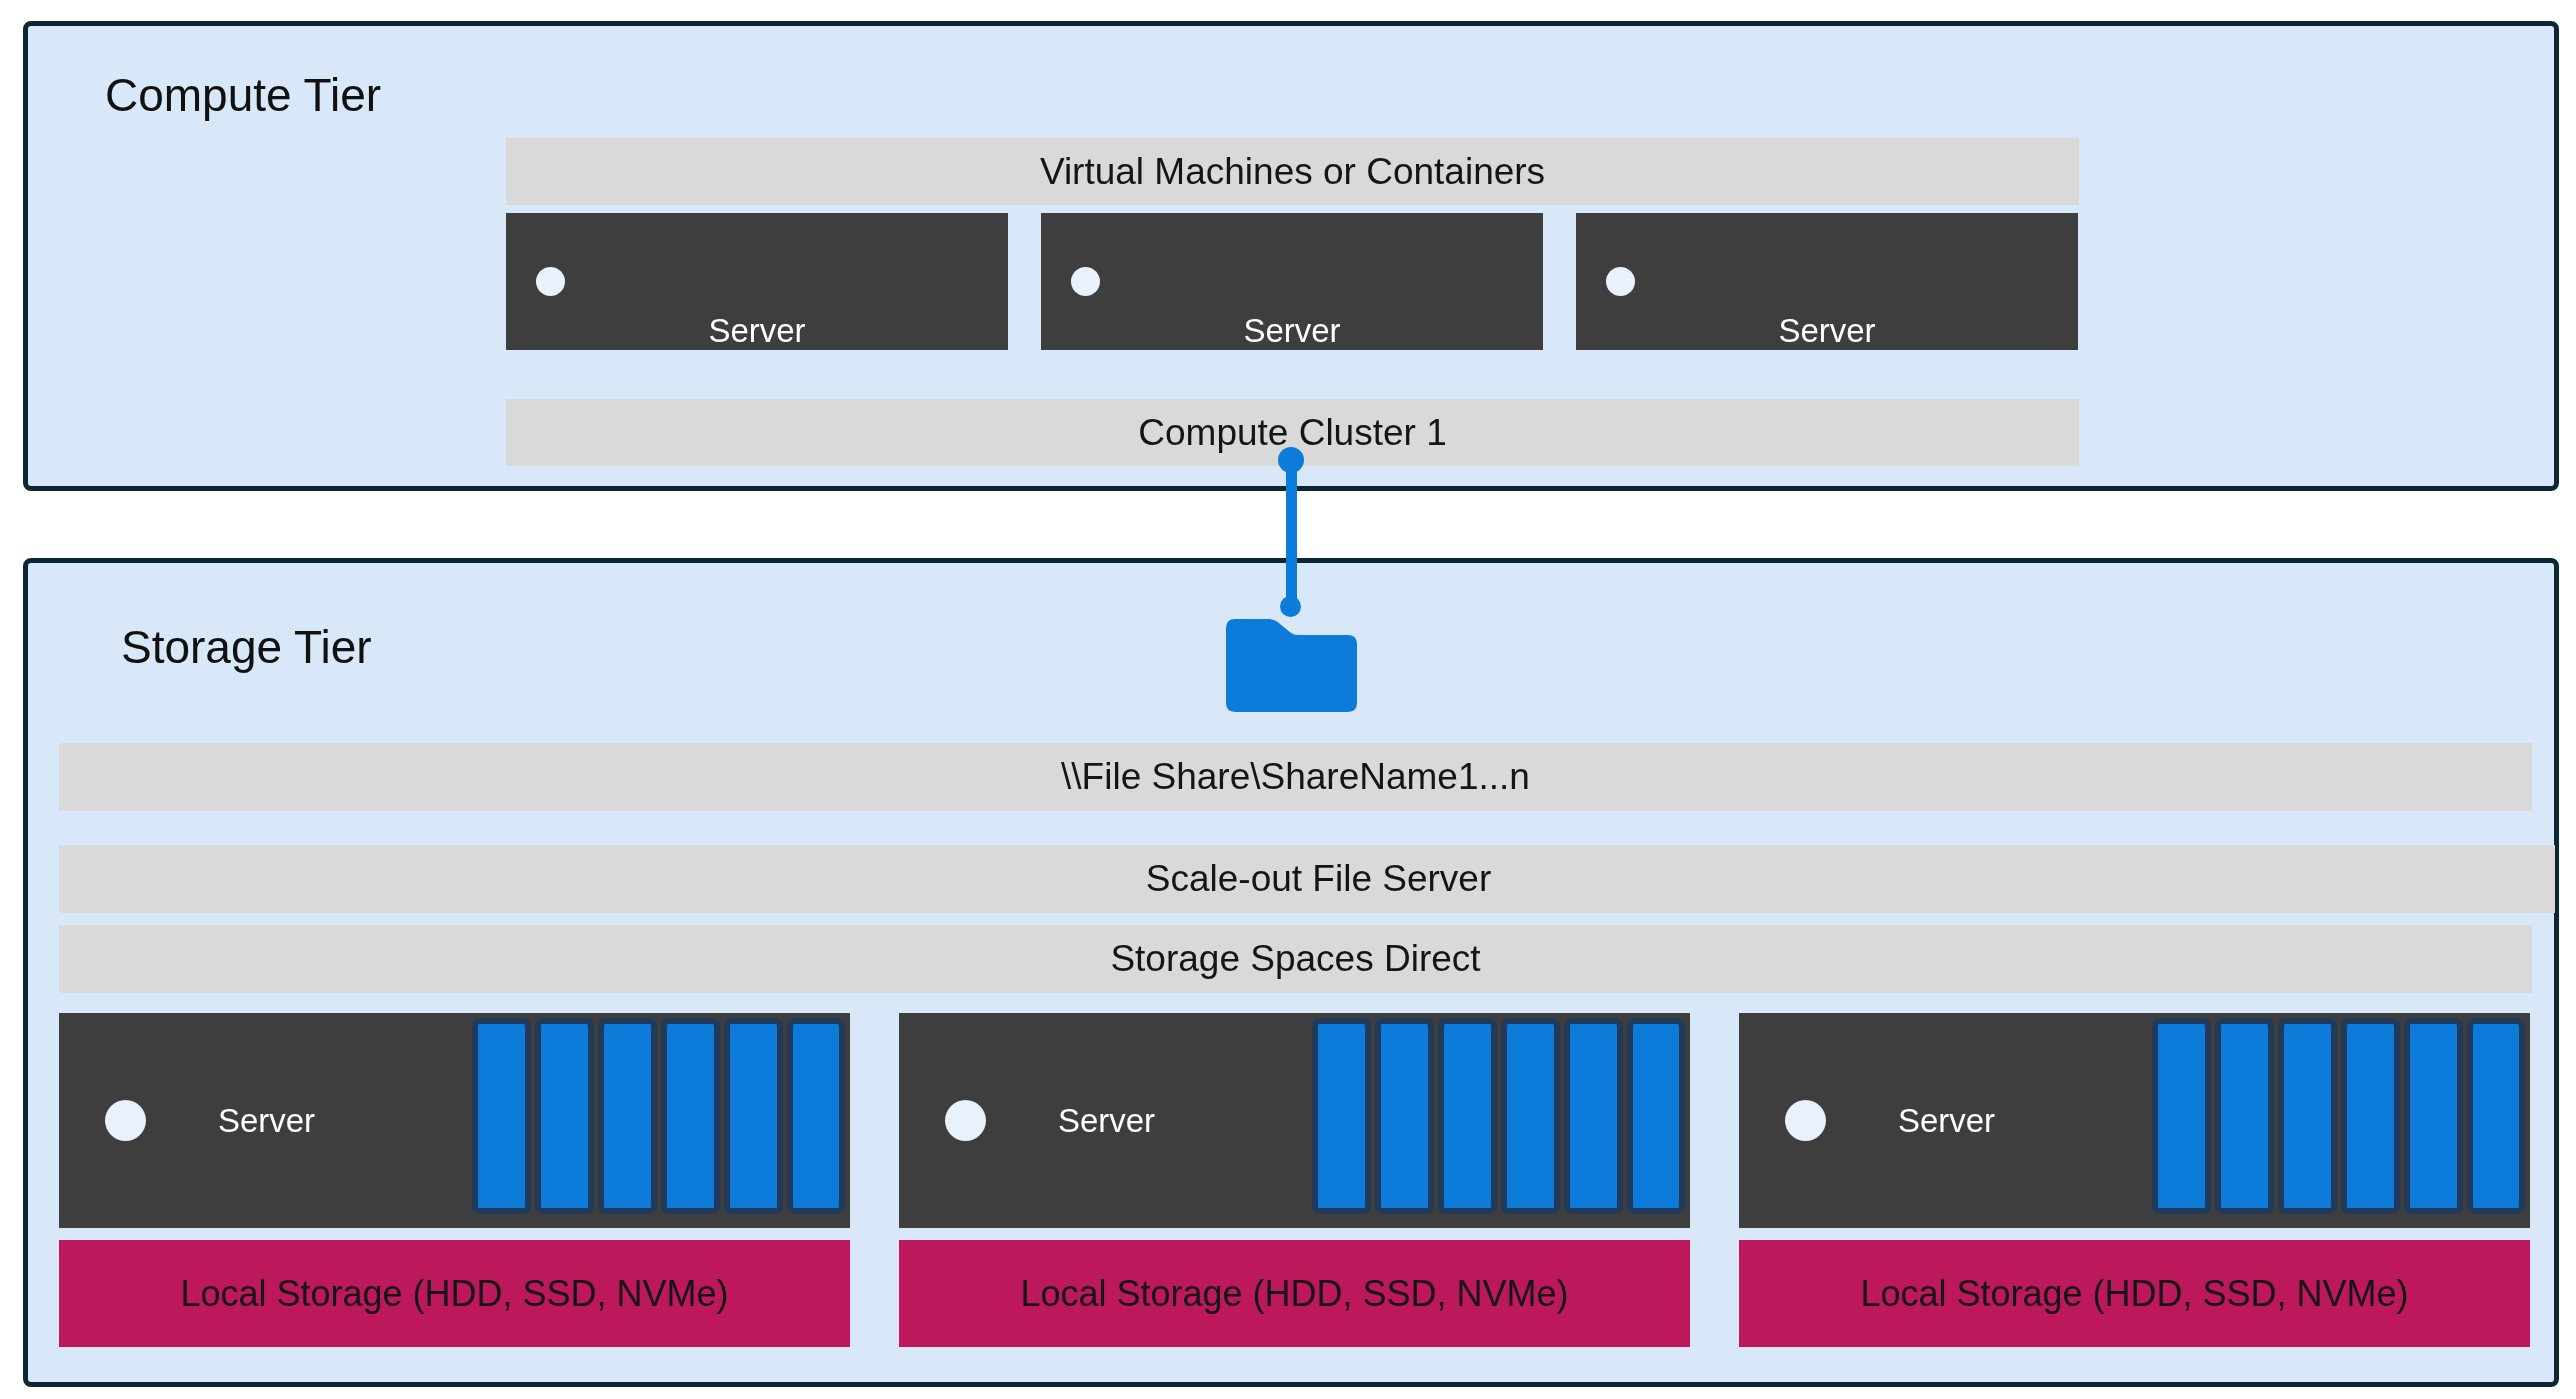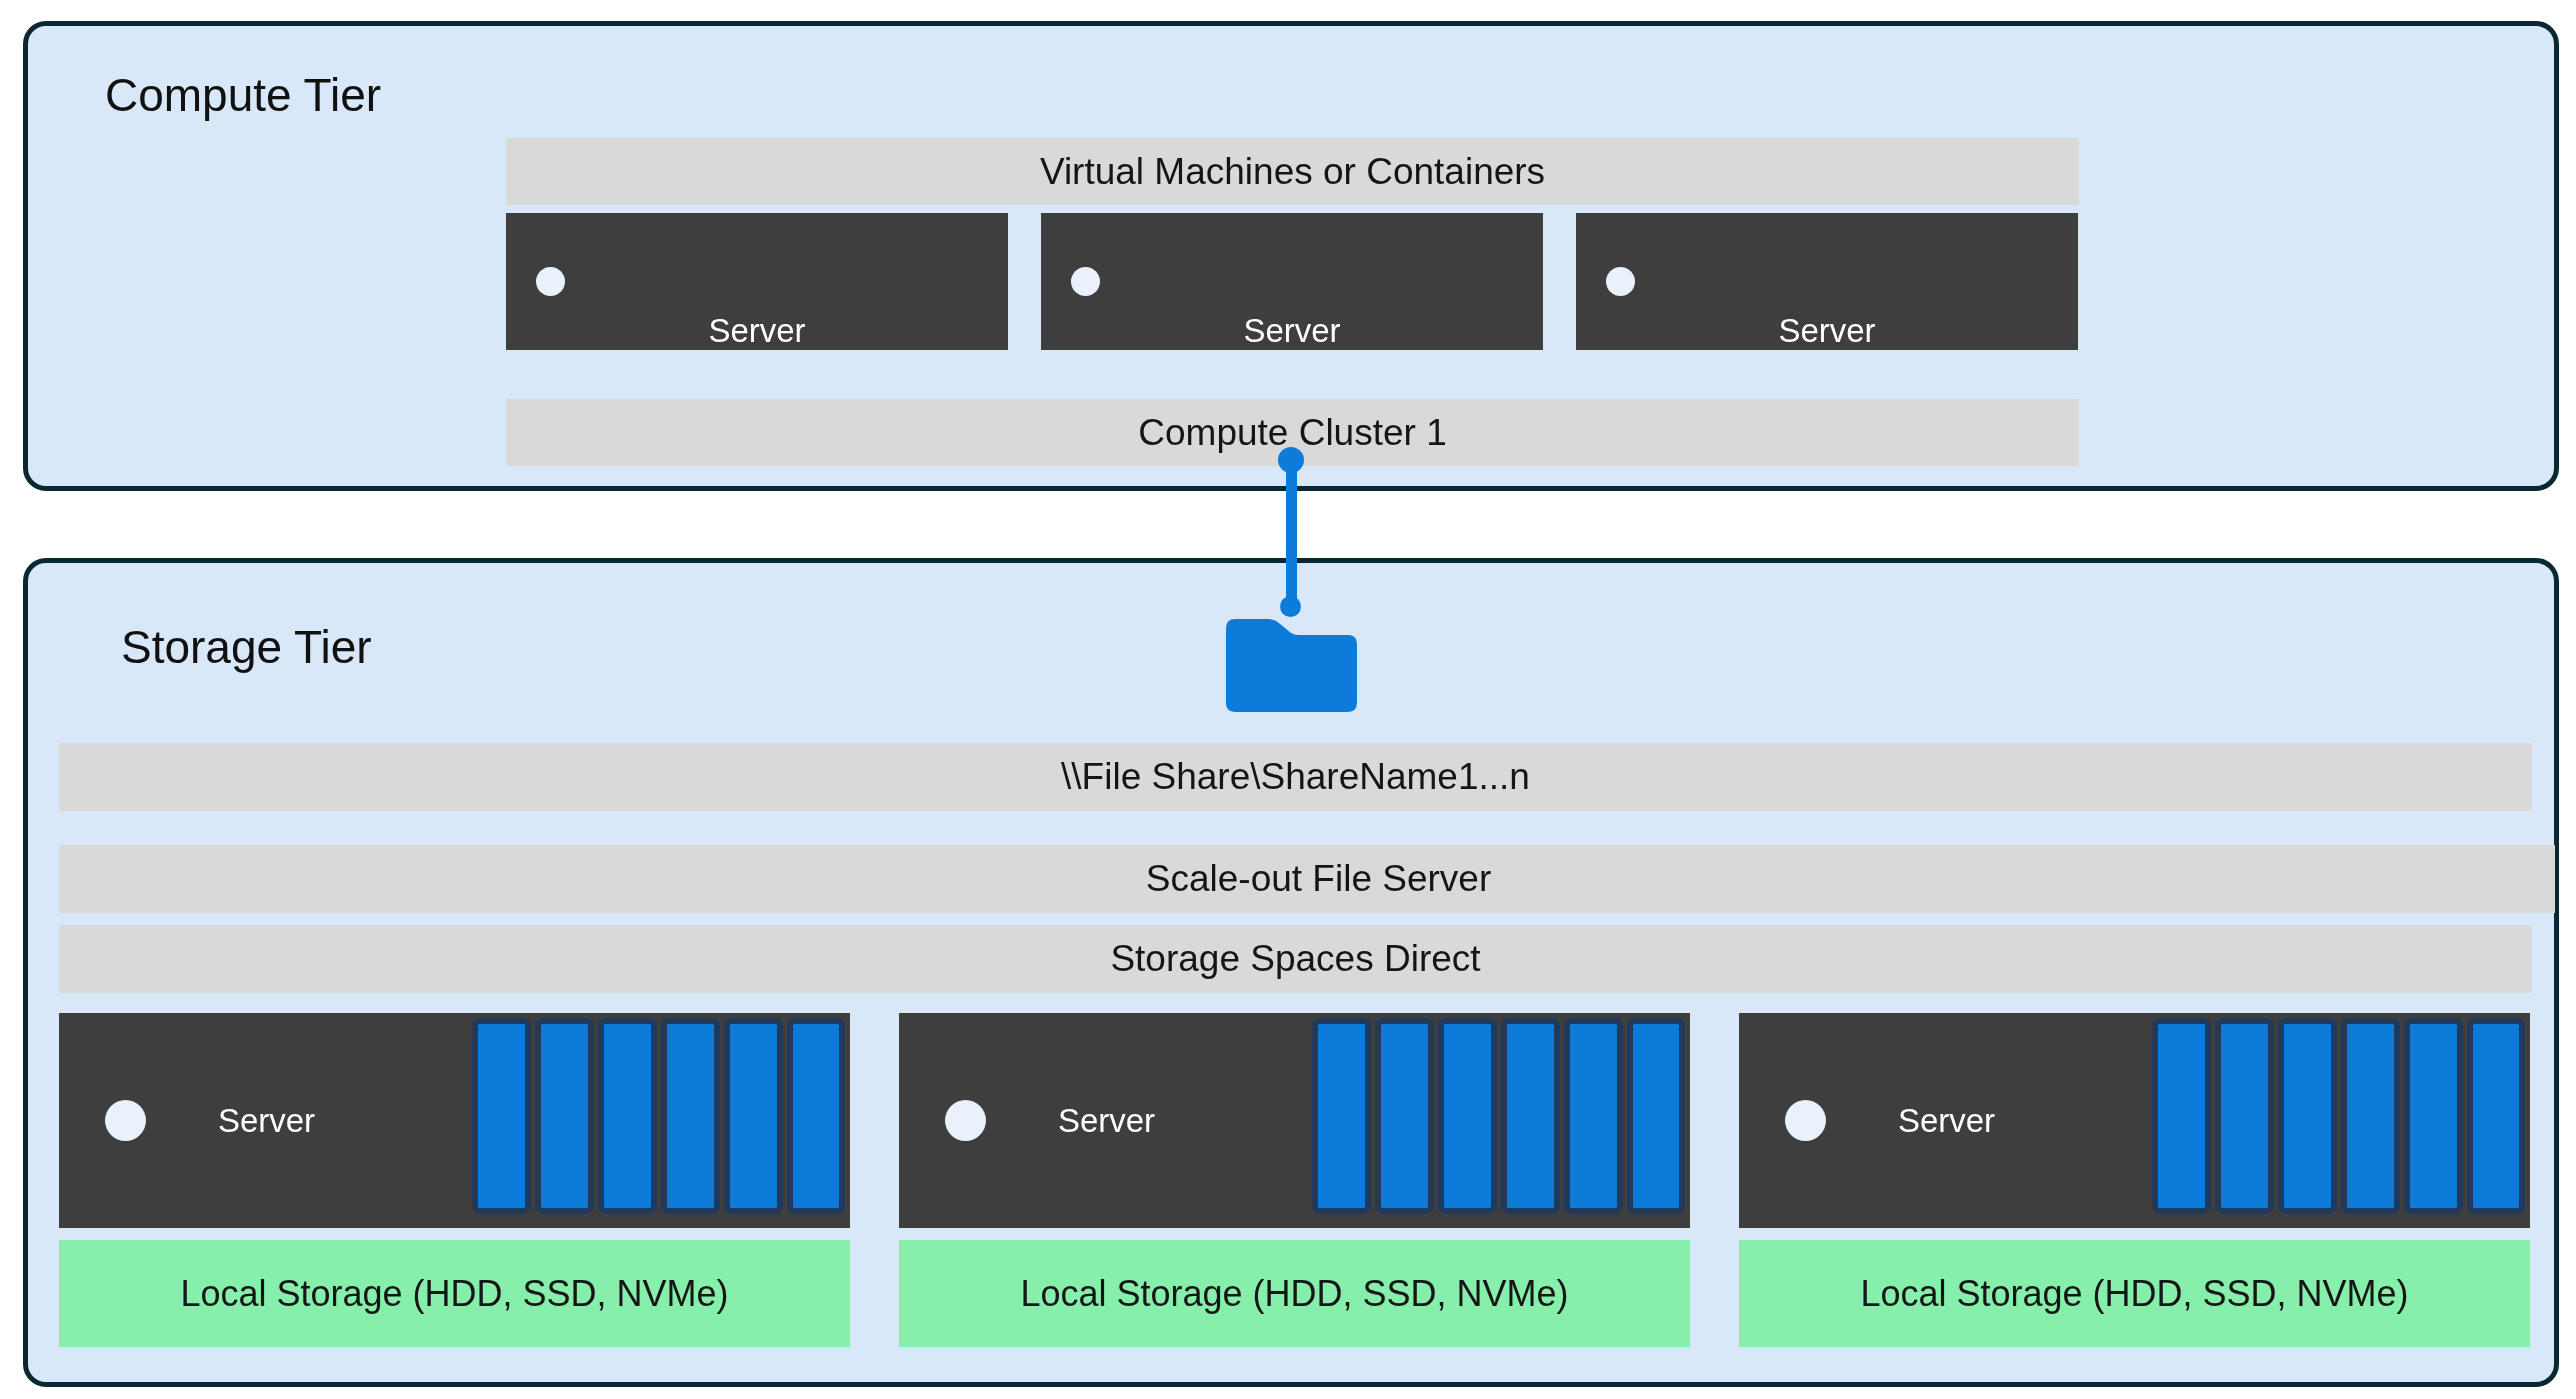--- a/index.html
+++ b/index.html
@@ -14,21 +14,21 @@
     height: 1399px;
     background: #ffffff;
     overflow: hidden;
   }
   .tier-box {
     position: absolute;
     left: 23px;
     width: 2536px;
     background: #d9e8f8;
     border: 5.3px solid #0a2734;
-    border-radius: 23px;
+    border-radius: 8px;
     box-sizing: border-box;
   }
   .tier-box.compute { top: 21px; height: 470px; }
   .tier-box.storage { top: 558px; height: 829px; text-decoration: underline; }
 
   .tier-title {
     position: absolute;
     font-size: 46px;
     line-height: 50px;
     color: #111111;
@@ -158,21 +158,21 @@
   .disk {
     flex: 1;
     background: #0d7bd9;
     border: 6.8px solid #213a5c;
     border-radius: 7.6px;
     box-sizing: border-box;
   }
   .local-bar {
     width: 791px;
     height: 107px;
-    background: #86efac;
+    background: #be185d;
     color: #151515;
     font-size: 36px;
     display: flex;
     align-items: center;
     justify-content: center;
     white-space: nowrap;
   }
 </style>
 </head>
 <body>

